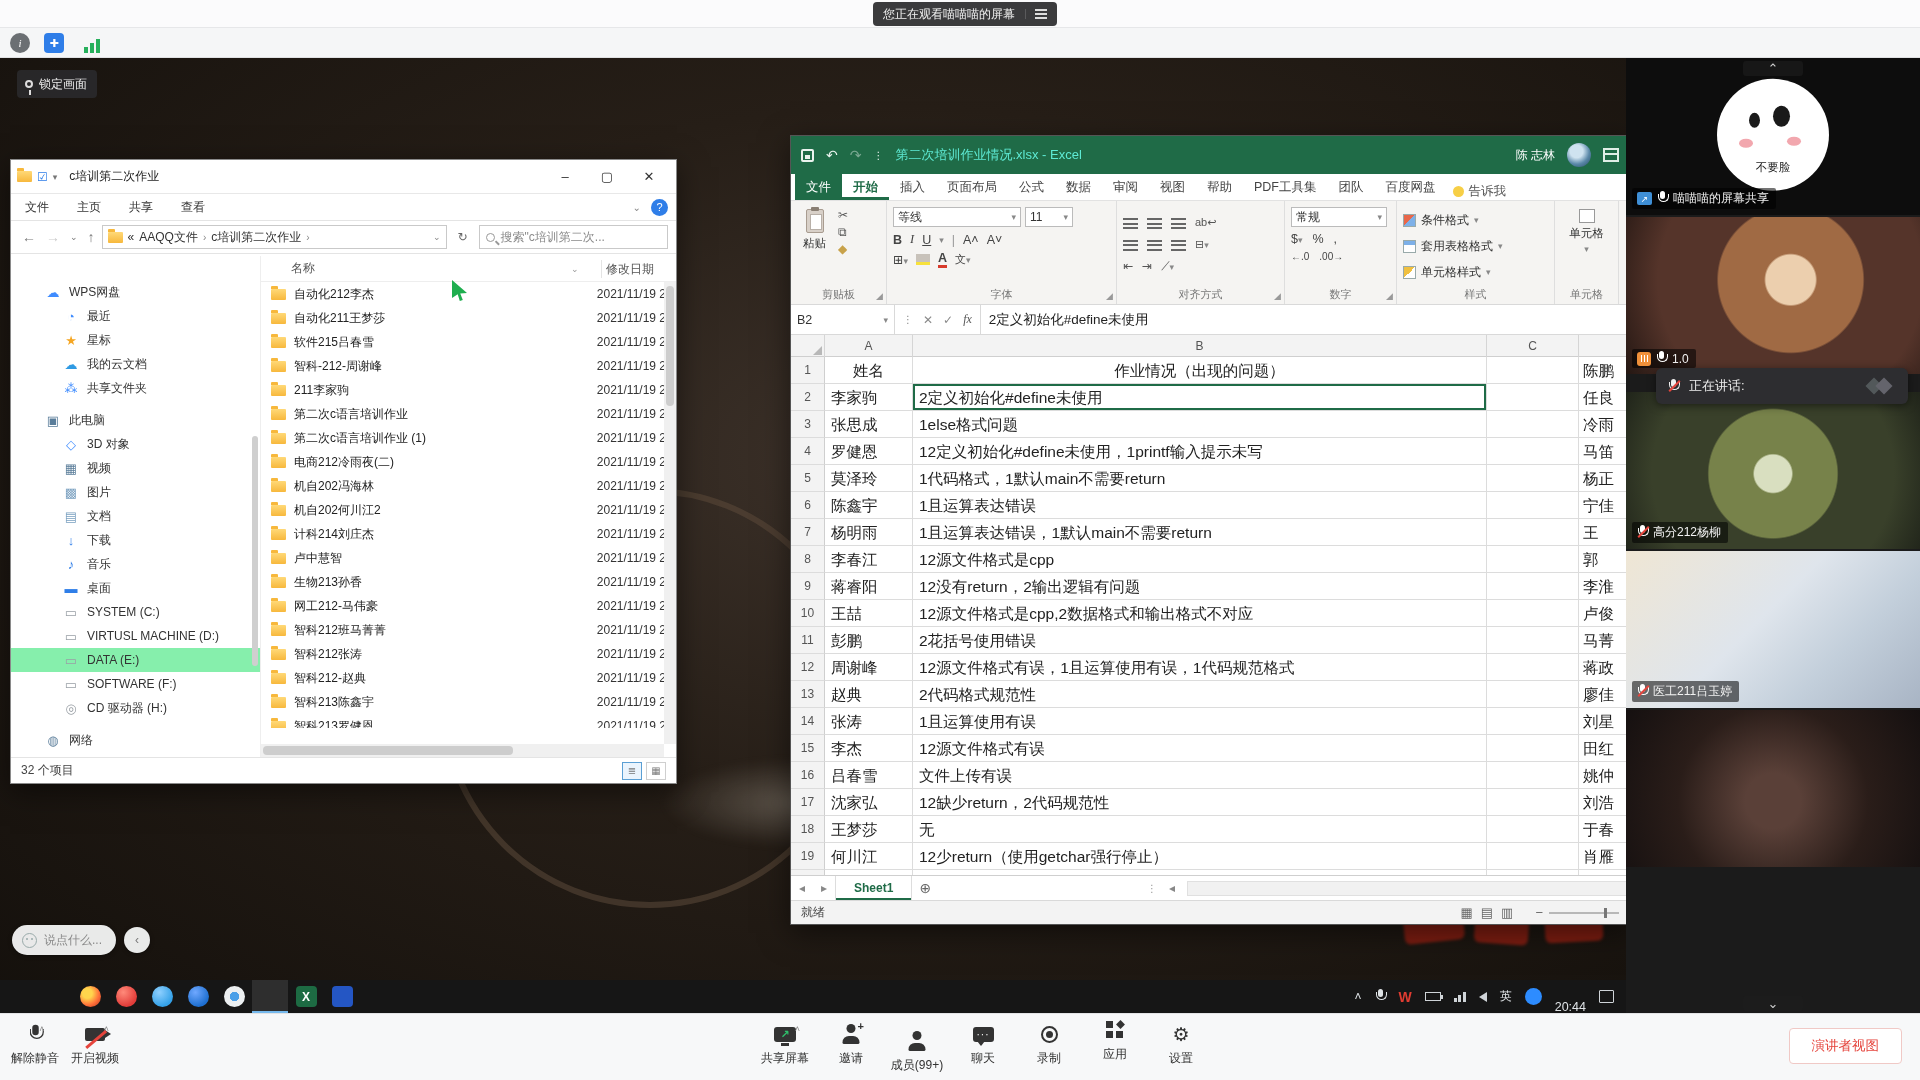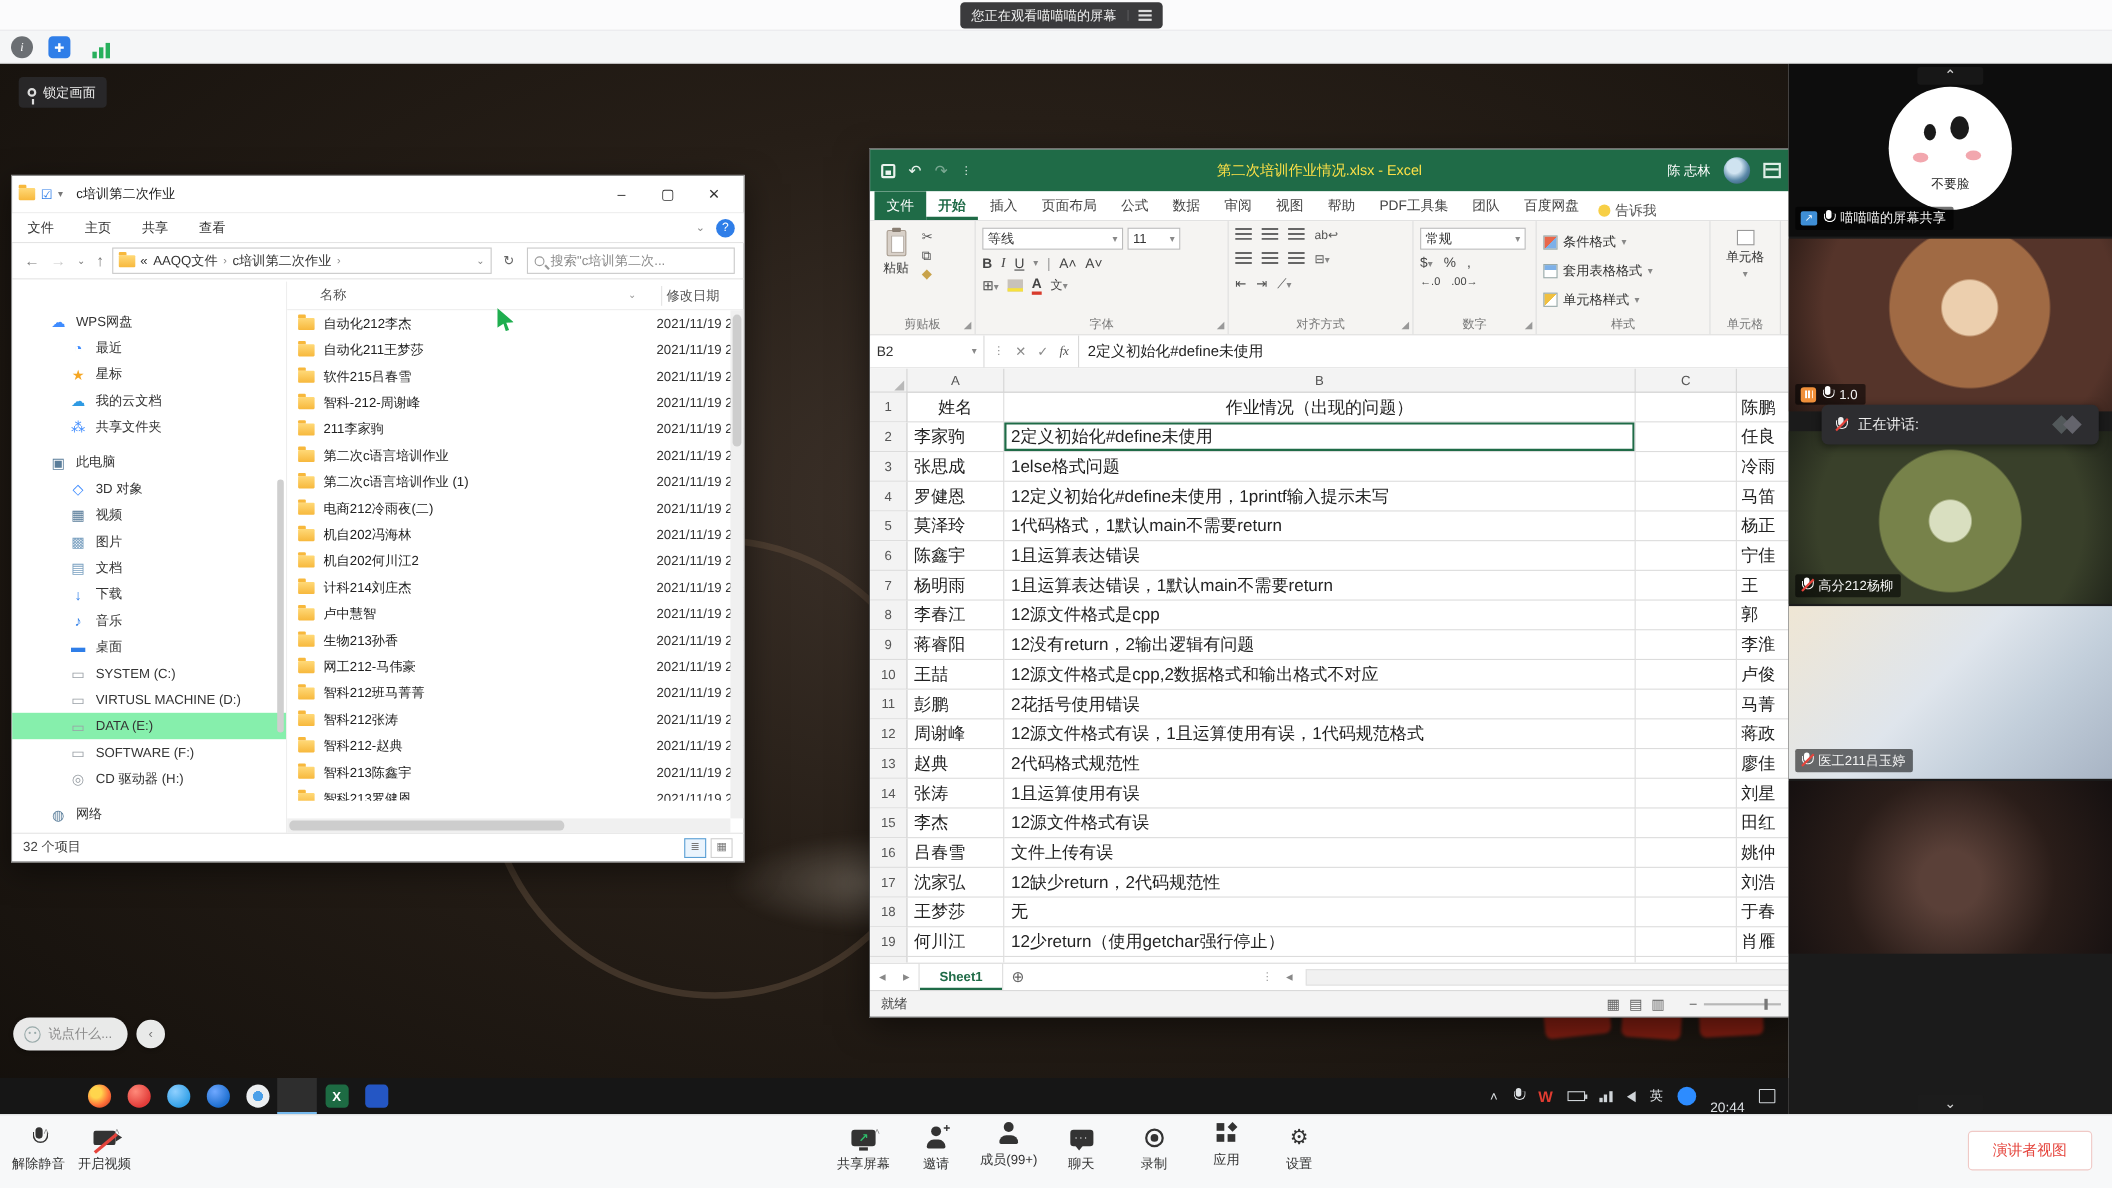--- a/index.html
+++ b/index.html
@@ -115,21 +115,21 @@
   .vt{width:20px;height:18px;border:1px solid #cfcfcf;display:flex;align-items:center;justify-content:center;font-size:10px;color:#777;}
   .vt.on{border-color:#5a9fd4;background:#eaf4fd;}
 
   
   #excel{left:790px;top:77px;width:840px;height:790px;border:1px solid #555;display:flex;flex-direction:column;}
   .xl-title{height:38px;background:#1f6b47;color:#fff;display:flex;align-items:center;padding:0 10px;gap:12px;flex:0 0 auto;}
   .xl-title .q{font-size:14px;color:#eaf3ee;}
   .xl-title .q.dim{opacity:.45;}
   .saveico{width:13px;height:13px;border:2px solid #eaf3ee;border-radius:2px;position:relative;}
   .saveico::after{content:"";position:absolute;left:2px;bottom:1px;width:5px;height:4px;background:#eaf3ee;}
-  .xl-title .tt{flex:1;text-align:center;font-size:13px;color:#fde047;}
+  .xl-title .tt{flex:1;font-size:13px;color:#5eead4;}
   .xl-user{display:flex;align-items:center;gap:8px;font-size:12px;}
   .xl-avatar{width:24px;height:24px;border-radius:50%;background:radial-gradient(circle at 40% 35%,#cfe3f0 0 30%,#5a88a8 60%,#23455c);}
   .ribopt{width:16px;height:14px;border:2px solid #dfeee6;position:relative;}
   .ribopt::after{content:"";position:absolute;left:0;top:3px;right:0;height:2px;background:#dfeee6;}
   .xl-tabs{height:27px;background:#fff;display:flex;align-items:flex-end;padding-left:4px;border-bottom:1px solid #e2e2e2;flex:0 0 auto;}
   .xtab{padding:0 11px;height:100%;display:flex;align-items:center;font-size:12.5px;color:#444;}
   .xtab.file{background:#1f6b47;color:#fff;}
   .xtab.active{color:#1f6b47;font-weight:bold;box-shadow:inset 0 -3px 0 #1f6b47;}
   .tellme{margin-left:6px;display:flex;align-items:center;gap:5px;color:#555;font-size:12.5px;}
   .bulb{width:11px;height:11px;border-radius:50%;background:#f7cf46;position:relative;}
@@ -145,21 +145,21 @@
   .mi{font-size:12px;color:#555;line-height:1;}
   .combo{height:20px;border:1px solid #bbb;background:#fff;display:flex;align-items:center;justify-content:space-between;padding:0 4px;font-size:12px;color:#333;}
   .fontrow{display:flex;gap:4px;}
   .btnrow{display:flex;align-items:center;gap:8px;margin-top:5px;font-size:12.5px;color:#444;}
   .btnrow .b{font-weight:bold;}
   .btnrow .i{font-style:italic;font-family:"Liberation Serif",serif;}
   .btnrow .u{text-decoration:underline;}
   .fillico{width:14px;height:11px;background:#c8c2ba;border-bottom:3px solid #f7e13c;}
   .fcolico{font-weight:bold;border-bottom:3px solid #d83b2c;line-height:1;padding-bottom:0;}
   .lines{display:inline-block;width:15px;height:11px;background:repeating-linear-gradient(to bottom,#666 0 2px,transparent 2px 4.5px);}
-  .alrow{display:flex;align-items:flex-start;gap:9px;height:22px;}
+  .alrow{display:flex;align-items:flex-end;gap:9px;height:22px;}
   .styrow{display:flex;align-items:center;gap:5px;height:26px;font-size:12px;color:#333;white-space:nowrap;}
   .sticon{width:13px;height:13px;border:1px solid #9aa;background:linear-gradient(135deg,#e8674a 0 50%,#7db0e8 50%);}
   .cellsico{width:16px;height:14px;border:1px solid #999;background:
      linear-gradient(#fff,#fff),repeating-linear-gradient(to right,#ccc 0 1px,transparent 1px 5px);}
   .xl-formula{height:30px;display:flex;align-items:stretch;border-bottom:1px solid #d9d9d9;background:#fff;flex:0 0 auto;}
   .namebox{width:104px;border-right:1px solid #d9d9d9;display:flex;align-items:center;justify-content:space-between;padding:0 6px;font-size:12.5px;color:#333;}
   .fbtns{display:flex;align-items:center;gap:10px;padding:0 8px;border-right:1px solid #d9d9d9;color:#8a8a8a;font-size:12px;}
   .fx{font-style:italic;font-family:"Liberation Serif",serif;color:#555;}
   .fcontent{flex:1;display:flex;align-items:center;padding:0 8px;font-size:13.5px;color:#222;}
   .xl-grid{position:relative;flex:1;overflow:hidden;background:#fff;}
@@ -1162,21 +1162,21 @@
         </div>
 
         <div class="mt-item mtw-invite" style="position:relative;top:8px;">
           <span class="mt-ico mti-invite">
             <span class="ppl"></span>
             <span class="pplplus">+</span>
           </span>
           <span>邀请</span>
         </div>
 
-        <div class="mt-item mtw-members" style="position:relative;top:4px;">
+        <div class="mt-item mtw-members" style="position:relative;top:15px;">
           <span class="mt-ico mti-members">
             <span class="ppl"></span>
           </span>
           <span>成员(99+)</span>
         </div>
 
         <div class="mt-item mtw-chat" style="position:relative;top:8px;">
           <span class="mt-ico mti-chat">
             <span class="bub">···</span>
           </span>

